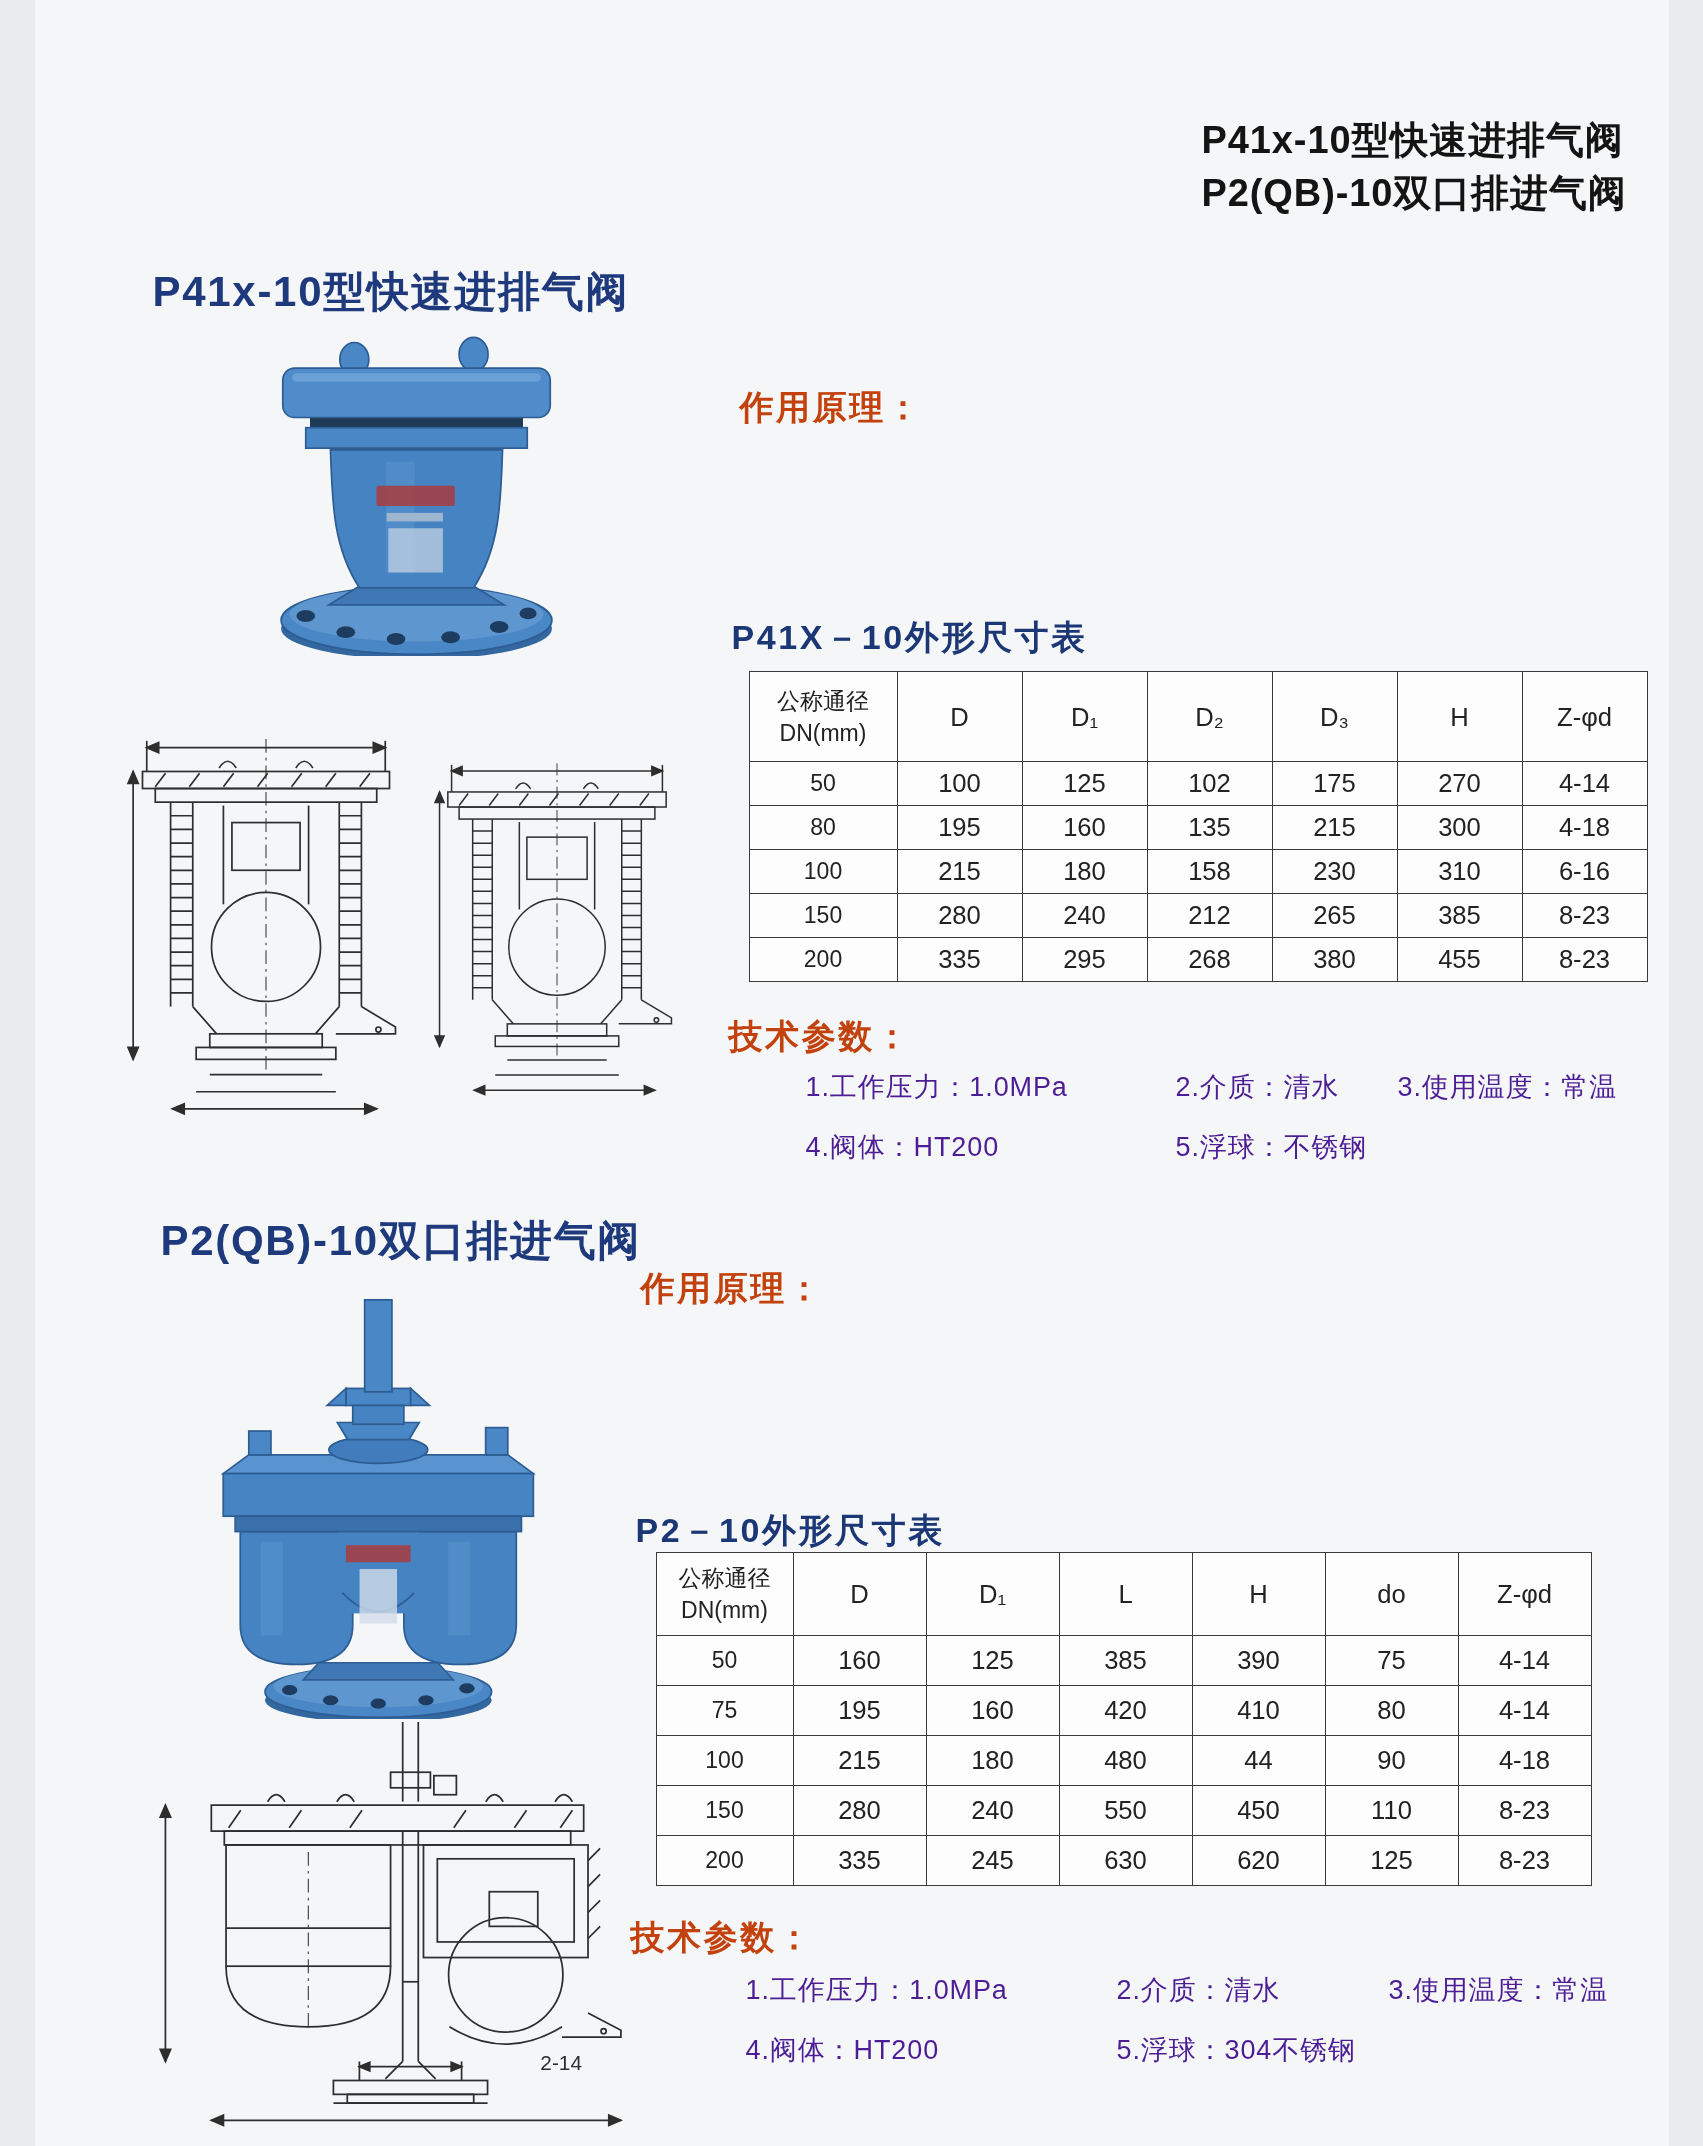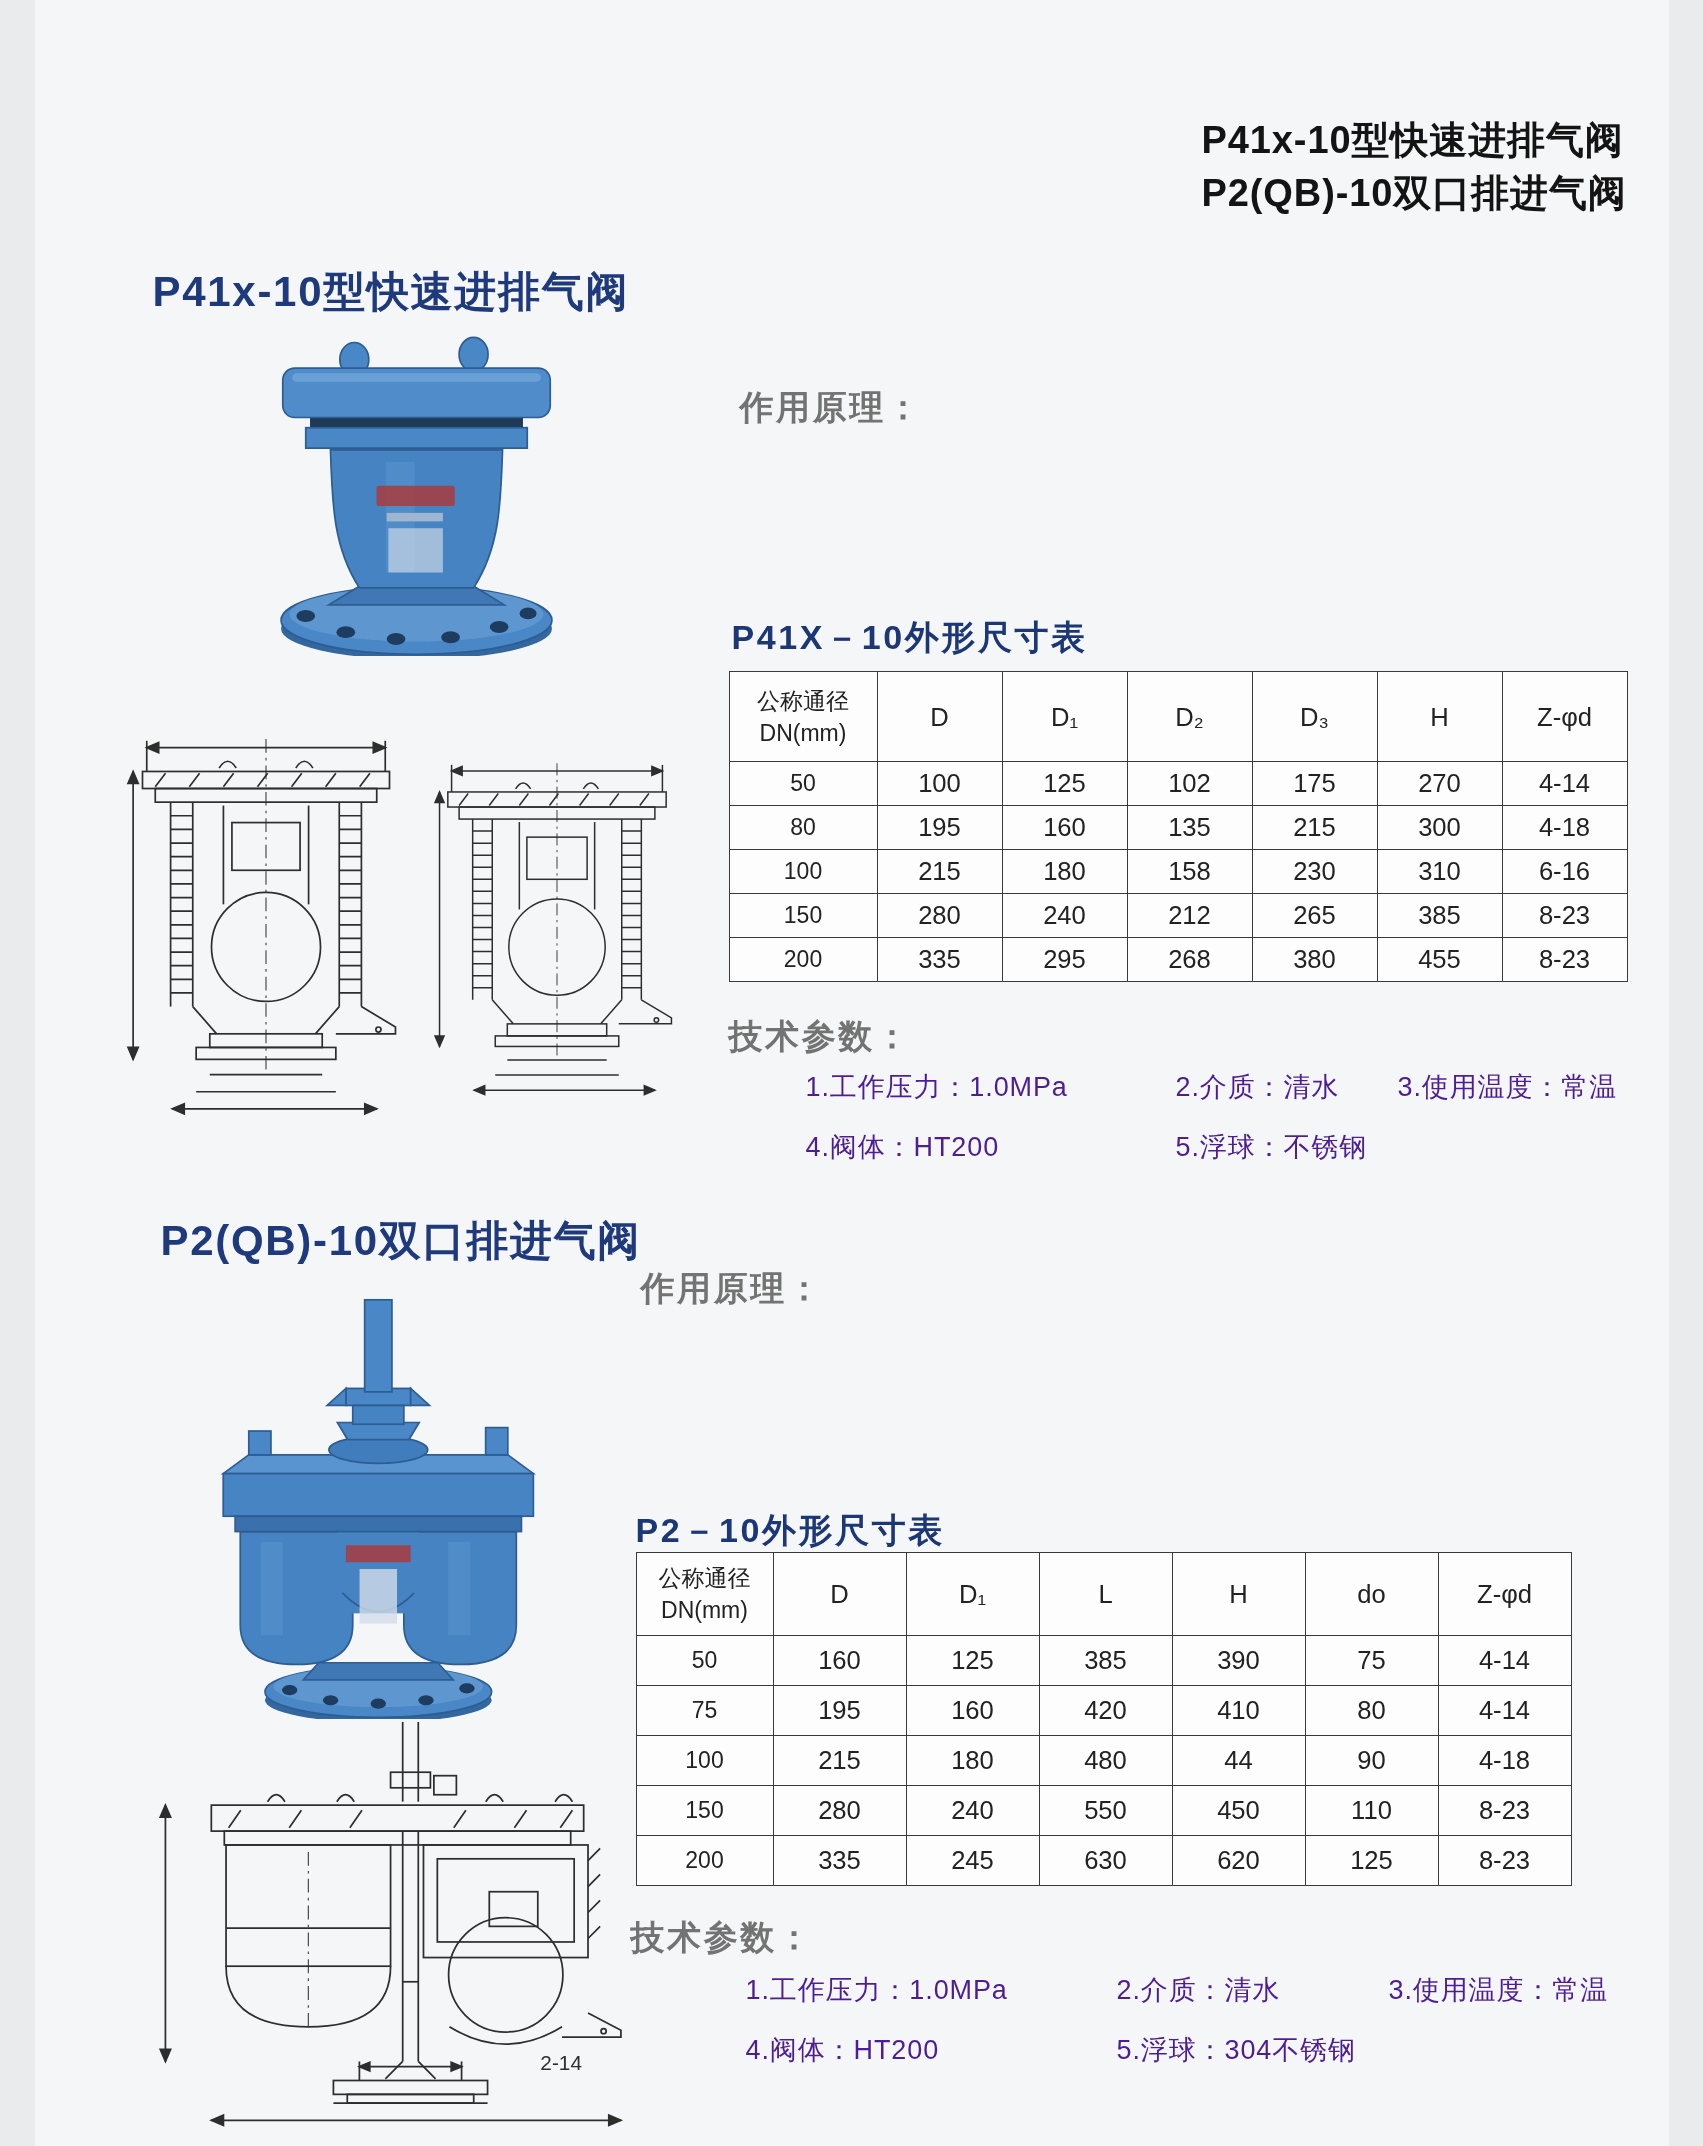--- a/index.html
+++ b/index.html
@@ -1,25 +1,25 @@
 <!DOCTYPE html>
 <html style="font-size:13.6px"><head>
 <meta charset="utf-8">
 <style>
   html,body{margin:0;padding:0;background:#e9ebed;}
   .page{position:relative;width:1634px;height:2147px;background:#f5f6f7;
         font-family:"Liberation Sans",sans-serif;color:#222;overflow:hidden;margin:0 auto;}
   .doc-header{position:absolute;top:114px;left:1167px;width:464px;
         font-weight:bold;font-size:38px;line-height:53px;color:#141414;letter-spacing:0.9px;}
   .sec-title{position:absolute;font-weight:bold;font-size:42px;color:#1e3a7c;letter-spacing:1.7px;}
-  .principle-label,.tech-label{position:absolute;font-weight:bold;font-size:34px;color:#737373;letter-spacing:2.6px;}
+  .principle-label,.tech-label{position:absolute;font-weight:bold;font-size:34px;color:#c2410c;letter-spacing:2.6px;}
   .para{position:absolute;font-size:26.4px;line-height:43px;color:#2b2b2b;
         text-indent:53px;text-align:justify;letter-spacing:0.9px;}
   .table-title{position:absolute;font-weight:bold;font-size:34px;color:#1c3775;letter-spacing:2.6px;}
-  table.dim{position:absolute;border-collapse:collapse;background:#fdfdfd;}
+  table.dim{position:absolute;border-collapse:collapse;background:#fdfdfd;margin-left:20px;}
   table.dim th,table.dim td{border:1.7px solid #3a3a3a;text-align:center;vertical-align:middle;
         font-size:25.6px;color:#222;font-weight:normal;padding:0;}
   table.dim th{white-space:pre-line;line-height:32px;}
   #table1 th{height:89px;} #table1 td{height:43px;}
   #table1 th:first-child,#table1 td:first-child{width:147px;font-size:23px;}
   #table1 th,#table1 td{width:124px;}
   #table2 th{height:82px;} #table2 td{height:49px;}
   #table2 th:first-child,#table2 td:first-child{width:136px;font-size:23px;}
   #table2 th,#table2 td{width:132px;}
   .tech-item{position:absolute;font-size:27px;color:#4c1d95;letter-spacing:0.9px;}

